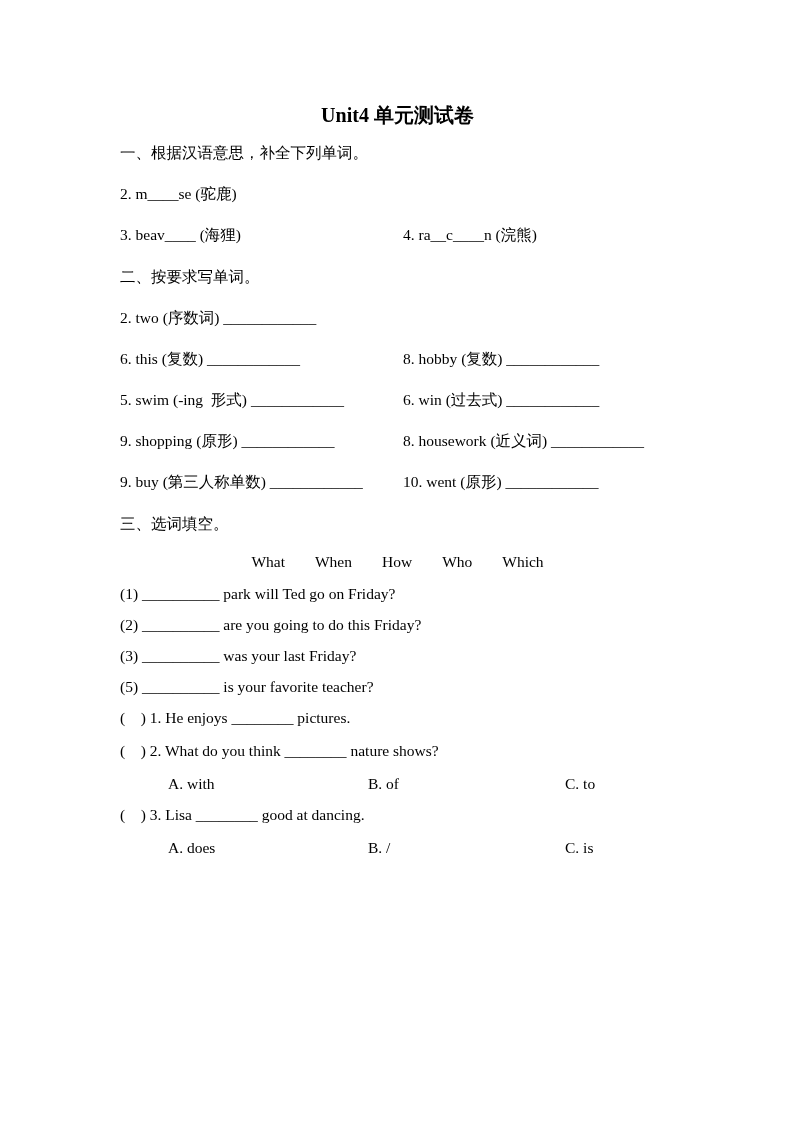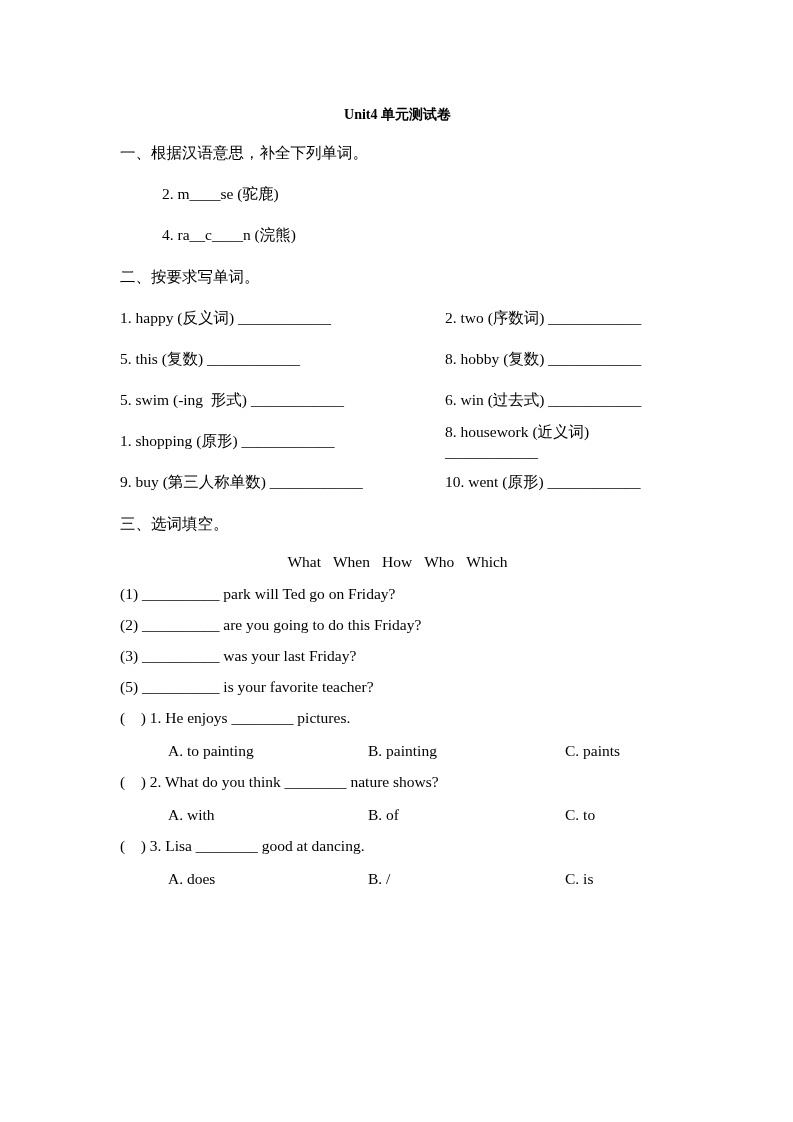--- a/index.html
+++ b/index.html
@@ -15,43 +15,43 @@
     padding: 98px 118px 0 120px;
     position: relative;
     overflow: hidden;
   }
   .title {
     height: 34px;
     display: flex;
     align-items: center;
     justify-content: center;
     font-weight: bold;
-    font-size: 14px;
+    font-size: 20px;
     white-space: pre-wrap;
   }
   .sec-heading {
     height: 42px;
     display: flex;
     align-items: center;
     white-space: pre-wrap;
   }
   .row2 {
     height: 41px;
     display: flex;
     align-items: center;
     white-space: pre-wrap;
   }
   .row2 .col-l { flex: 0 0 283px; white-space: pre-wrap; }
-  .row2 .col-r { flex: 1 1 auto; white-space: pre-wrap; margin-left: 42px; }
+  .row2 .col-r { flex: 1 1 auto; white-space: pre-wrap; }
   .wordbank {
     height: 33px;
     display: flex;
     align-items: center;
     justify-content: center;
-    gap: 12px;
+    gap: 30px;
     white-space: pre-wrap;
   }
   .line31 {
     height: 31px;
     display: flex;
     align-items: center;
     white-space: pre-wrap;
   }
   .stem {
     height: 33px;
@@ -76,38 +76,38 @@
 
 <div class="page">
 
   <div class="title">Unit4 单元测试卷</div>
 
   <div class="sec-heading">一、根据汉语意思，补全下列单词。</div>
   <div class="row2">
     <span class="col-r">2. m____se (驼鹿)</span>
   </div>
   <div class="row2">
+    <span class="col-l">3. beav____ (海狸)</span>
     <span class="col-r">4. ra__c____n (浣熊)</span>
   </div>
 
   <div class="sec-heading">二、按要求写单词。</div>
   <div class="row2">
-    <span class="col-l">1. happy (反义词) ____________</span>
     <span class="col-r">2. two (序数词) ____________</span>
   </div>
   <div class="row2">
-    <span class="col-l">5. this (复数) ____________</span>
+    <span class="col-l">6. this (复数) ____________</span>
     <span class="col-r">8. hobby (复数) ____________</span>
   </div>
   <div class="row2">
     <span class="col-l">5. swim (-ing  形式) ____________</span>
     <span class="col-r">6. win (过去式) ____________</span>
   </div>
   <div class="row2">
-    <span class="col-l">1. shopping (原形) ____________</span>
+    <span class="col-l">9. shopping (原形) ____________</span>
     <span class="col-r">8. housework (近义词) ____________</span>
   </div>
   <div class="row2">
     <span class="col-l">9. buy (第三人称单数) ____________</span>
     <span class="col-r">10. went (原形) ____________</span>
   </div>
 
   <div class="sec-heading">三、选词填空。</div>
   <div class="wordbank">
     <span>What</span>
@@ -116,25 +116,20 @@
     <span>Who</span>
     <span>Which</span>
   </div>
   <div class="line31">(1) __________ park will Ted go on Friday?</div>
   <div class="line31">(2) __________ are you going to do this Friday?</div>
   <div class="line31">(3) __________ was your last Friday?</div>
   <div class="line31">(5) __________ is your favorite teacher?</div>
 
 
   <div class="stem">(　) 1. He enjoys ________ pictures.</div>
-  <div class="opts">
-    <span class="opt-a">A. to painting</span>
-    <span class="opt-b">B. painting</span>
-    <span class="opt-c">C. paints</span>
-  </div>
 
   <div class="stem">(　) 2. What do you think ________ nature shows?</div>
   <div class="opts">
     <span class="opt-a">A. with</span>
     <span class="opt-b">B. of</span>
     <span class="opt-c">C. to</span>
   </div>
 
   <div class="stem">(　) 3. Lisa ________ good at dancing.</div>
   <div class="opts">

